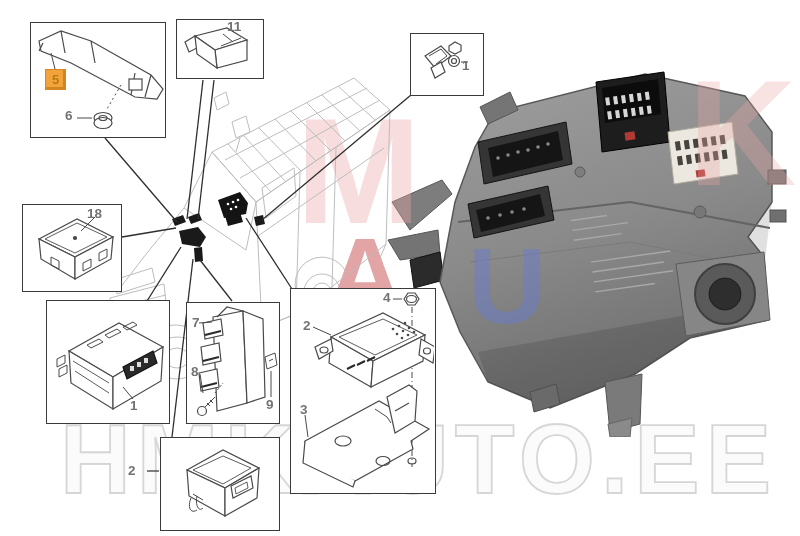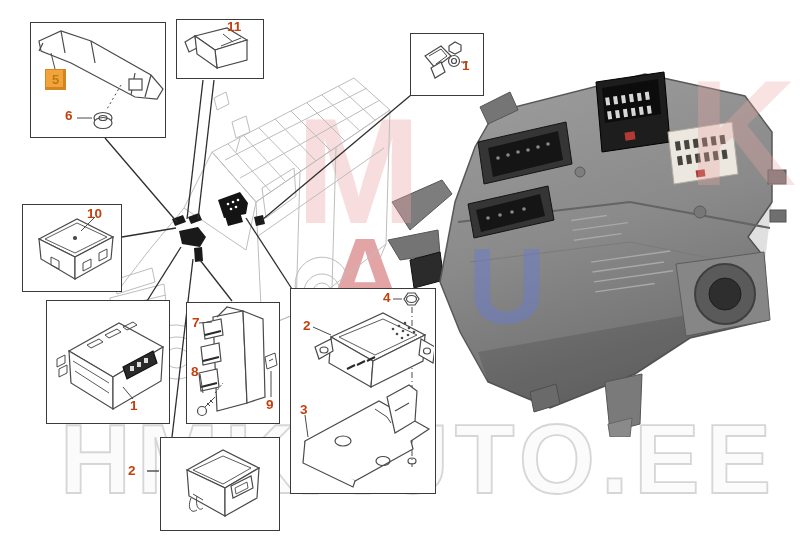--- a/index.html
+++ b/index.html
@@ -3,21 +3,21 @@
 <meta charset="utf-8">
 <style>
   html,body{margin:0;padding:0;background:#ffffff;}
   #stage{position:relative;width:800px;height:536px;background:#ffffff;overflow:hidden;
          font-family:"Liberation Sans","DejaVu Sans",sans-serif;}
   .layer{position:absolute;left:0;top:0;}
   
   .pbox{position:absolute;background:#ffffff;border:1.6px solid #3a3a3a;box-sizing:border-box;z-index:6;}
   .pbox svg{position:absolute;left:0;top:0;}
   
-  .lbl{position:absolute;z-index:7;font-size:13.5px;font-weight:700;color:#c2410c;line-height:1;}
+  .lbl{position:absolute;z-index:7;font-size:13.5px;font-weight:700;color:#737373;line-height:1;}
   .lbl-hl{position:absolute;z-index:7;width:19px;height:19px;background:#f2a33c;
           border:1px solid #d4881d;box-shadow:inset -2px -2px 0 rgba(180,110,10,.55);
           display:flex;align-items:center;justify-content:center;
           font-size:13px;font-weight:700;color:#b97c12;line-height:1;}
   
   .wm-bottom{position:absolute;left:60px;top:410px;z-index:1;font-size:98px;font-weight:700;
              letter-spacing:6px;line-height:1;color:rgba(248,248,248,.55);
              -webkit-text-stroke:1.8px rgba(188,188,188,.6);white-space:nowrap;}
   .wm-letter{position:absolute;z-index:3;font-weight:700;line-height:1;}
   .wm-m{left:296px;top:96px;font-size:150px;color:rgba(233,165,165,.38);}
@@ -348,16 +348,16 @@
   <span class="lbl" style="left:383px;top:291px">4</span>
   <div class="lbl-hl" style="left:45px;top:69px">
     <span>5</span>
   </div>
   <span class="lbl" style="left:65px;top:109px">6</span>
   <span class="lbl" style="left:192px;top:316px">7</span>
   <span class="lbl" style="left:191px;top:365px">8</span>
   <span class="lbl" style="left:266px;top:398px">9</span>
   <span class="lbl" style="left:128px;top:464px">2</span>
   <span class="lbl" style="left:227px;top:20px">11</span>
-  <span class="lbl" style="left:87px;top:207px">10</span>
+  <span class="lbl" style="left:87px;top:207px">18</span>
   <span class="lbl" style="left:130px;top:399px">1</span>
 
 </div>
 
 </body></html>

